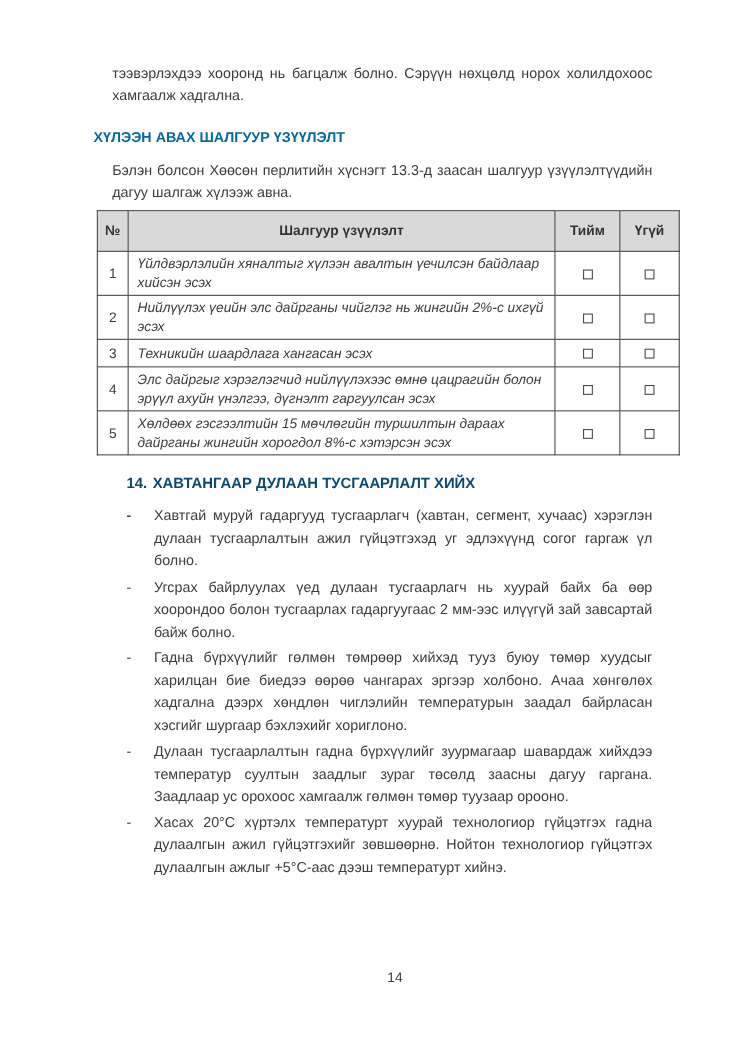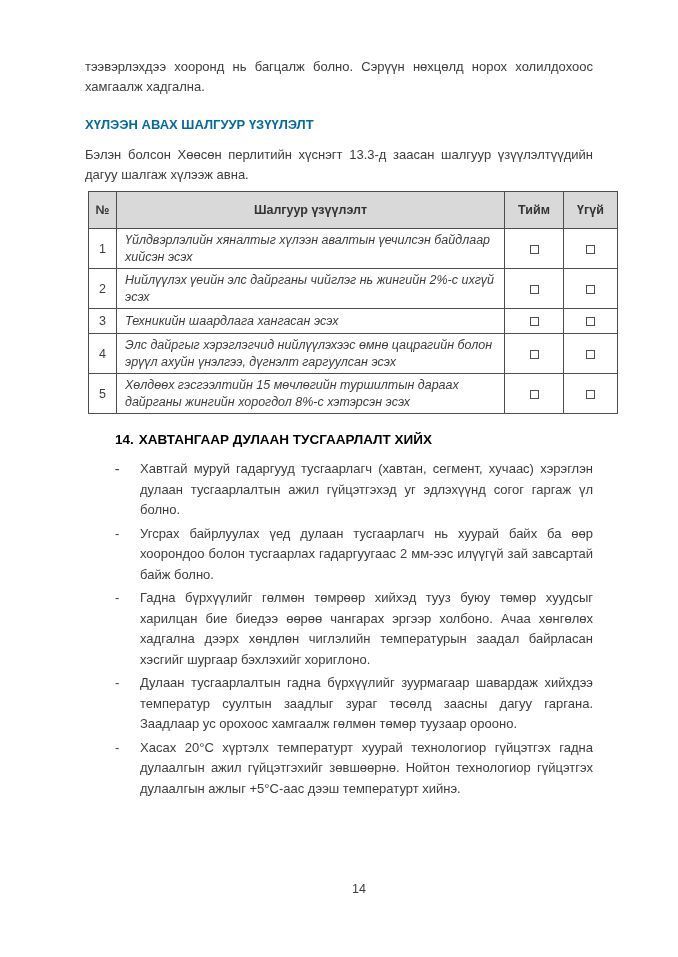--- a/index.html
+++ b/index.html
@@ -13,20 +13,21 @@
   }
   .page {
     width: 678px; height: 957px;
     padding: 57px 85px 0 85px;
     position: relative;
   }
   .body-par {
     font-size: 13px;
     line-height: 20px;
     text-align: justify;
+    margin-left: 17px;
   }
   .heading-black {
     margin-top: 18px;
     font-size: 13px;
     font-weight: bold;
     color: #0369a1;
     line-height: 20px;
   }
   .par2 { margin-top: 10px; }
   .table-caption {
@@ -81,21 +82,21 @@
     width: 9px; height: 9px;
     border: 1px solid #4d4d4d;
     background: #ffffff;
     vertical-align: middle;
   }
   .section-heading {
     margin-top: 16px;
     margin-left: 30px;
     font-size: 13.5px;
     font-weight: bold;
-    color: #000000;
+    color: #0c4a6e;
     line-height: 20px;
   }
   .section-heading .num { margin-right: 5px; }
   ul.dash-list {
     list-style: none;
     margin-top: 9px;
   }
   ul.dash-list li {
     position: relative;
     padding-left: 55px;

